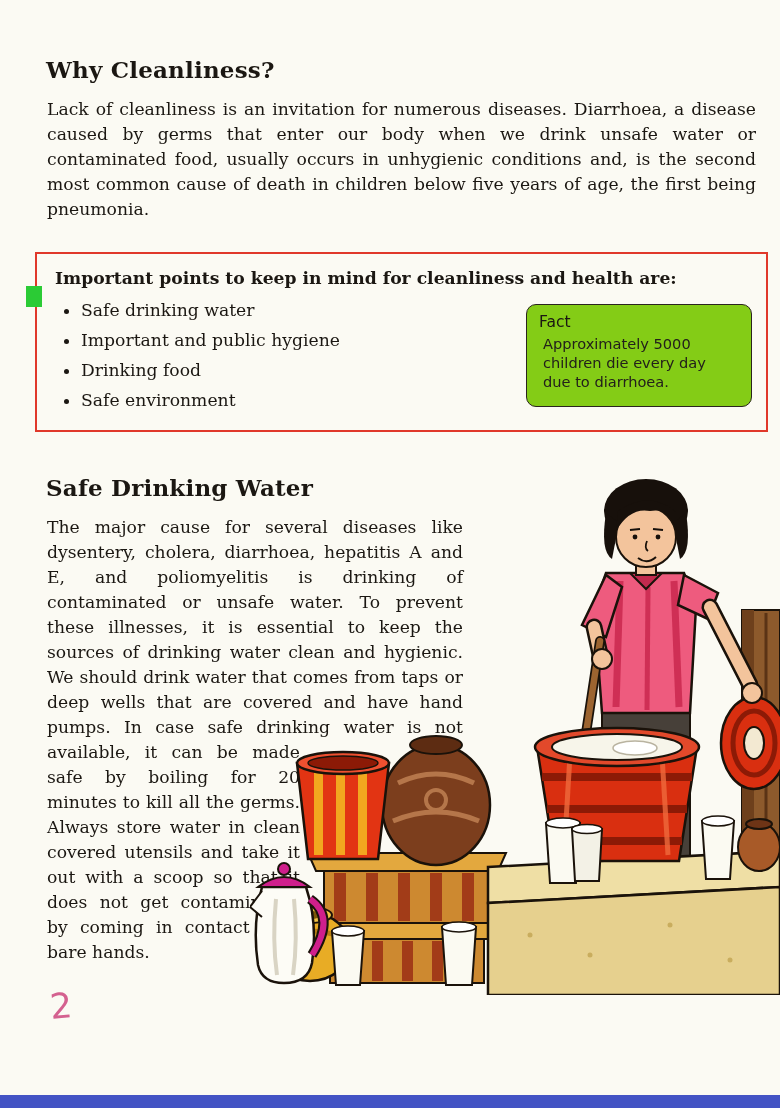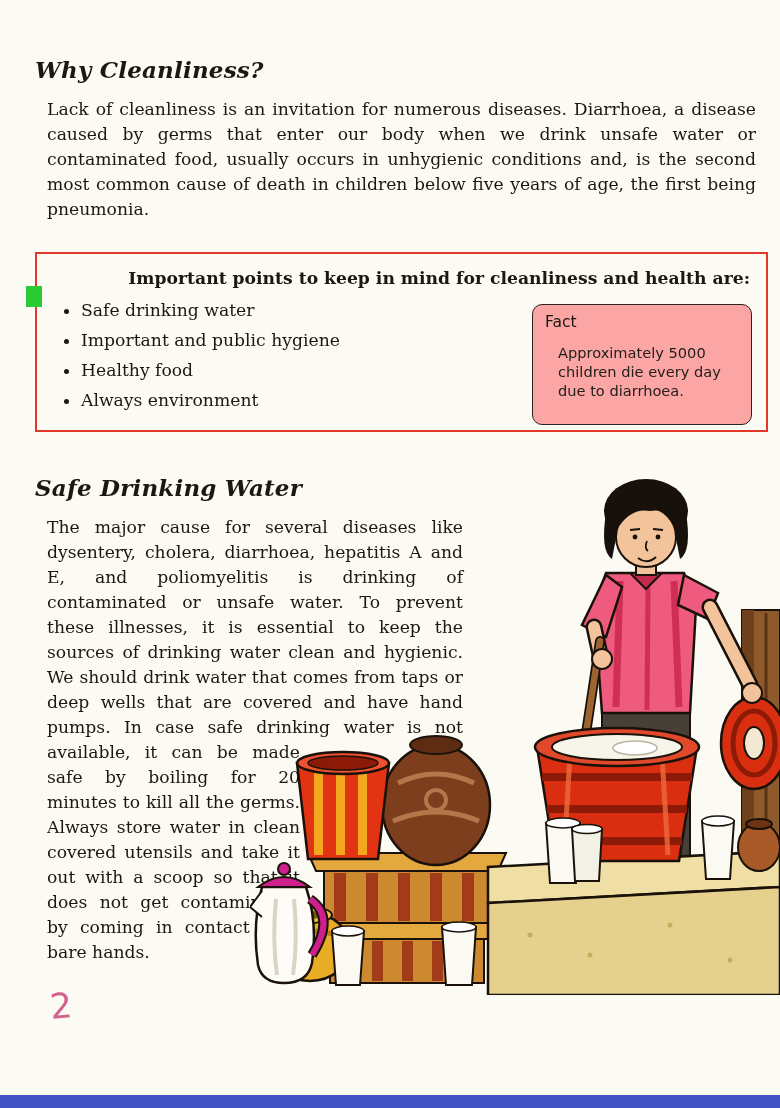--- a/index.html
+++ b/index.html
@@ -8,51 +8,51 @@
     background:#fbfaf3;
     font-family:"DejaVu Serif", serif;
     color:#1b1712;
     position:relative;
     overflow:hidden;
   }
   .content { padding:56px 12px 0 35px; }
 
   .section-heading {
     font-size:23px; font-weight:bold;
-    margin:0 0 14px 0; letter-spacing:.2px;font-style:italic;
+    margin:0 0 14px 11px; letter-spacing:.2px;
   }
   .body-text {
     font-size:17.2px; line-height:25px;
     text-align:justify; margin:12px;
   }
 
   
   .important-box {
     position:relative;
     border:2.5px solid #e0382a;
     margin-top:30px;
     padding:14px 16px 10px 18px;
     min-height:130px;
   }
-  .important-heading { font-size:17.2px; font-weight:bold; margin:0;text-align:right; }
+  .important-heading { font-size:17.2px; font-weight:bold; margin:0; }
   ul.points { margin:12px 0 4px 6px; padding-left:20px; max-width:420px; }
   ul.points li { font-size:17.2px; margin-bottom:10px; }
   .green-marker {
     position:absolute; left:-11px; top:32px;
     width:16px; height:21px; background:#2bcb35;
   }
   .fact-box {
     position:absolute; right:14px; top:50px; width:196px;
     border:1.6px solid #2a241e; border-radius:10px;
-    padding:8px 10px 10px 12px;
-    background:#fca5a5;
+    padding:8px 16px 10px 12px;
+    background:#84cc16;
     font-family:"DejaVu Sans", sans-serif;
   }
   .fact-title { font-size:15.5px; margin:0 0 3px 0; font-weight:normal; }
-  .fact-text { font-size:14.6px; line-height:1.3; margin:13px; color:#23201b; }
+  .fact-text { font-size:14.6px; line-height:1.3; margin:4px; color:#23201b; }
 
   
   .section2 { position:relative; margin-top:42px; }
   .float-a { float:right; width:305px; height:228px; }
   .float-b { float:right; clear:right; width:468px; height:300px; }
 
   .illustration {
     position:absolute; left:250px; top:455px;
     width:530px; height:540px;
   }
@@ -76,22 +76,22 @@
   <h1 class="section-heading">Why Cleanliness?</h1>
 
   <p class="body-text">Lack of cleanliness is an invitation for numerous diseases. Diarrhoea, a disease caused by germs that enter our body when we drink unsafe water or contaminated food, usually occurs in unhygienic conditions and, is the second most common cause of death in children below five years of age, the first being pneumonia.</p>
 
   <div class="important-box">
     <span class="green-marker"></span>
     <p class="important-heading">Important points to keep in mind for cleanliness and health are:</p>
     <ul class="points">
       <li>Safe drinking water</li>
       <li>Important and public hygiene</li>
-      <li>Healthy food</li>
-      <li>Always environment</li>
+      <li>Drinking food</li>
+      <li>Safe environment</li>
     </ul>
     <div class="fact-box">
       <p class="fact-title">Fact</p>
       <p class="fact-text">Approximately 5000 children die every day due to diarrhoea.</p>
     </div>
   </div>
 
   <div class="section2">
     <h2 class="section-heading">Safe Drinking Water</h2>
     <div class="float-a"></div>

